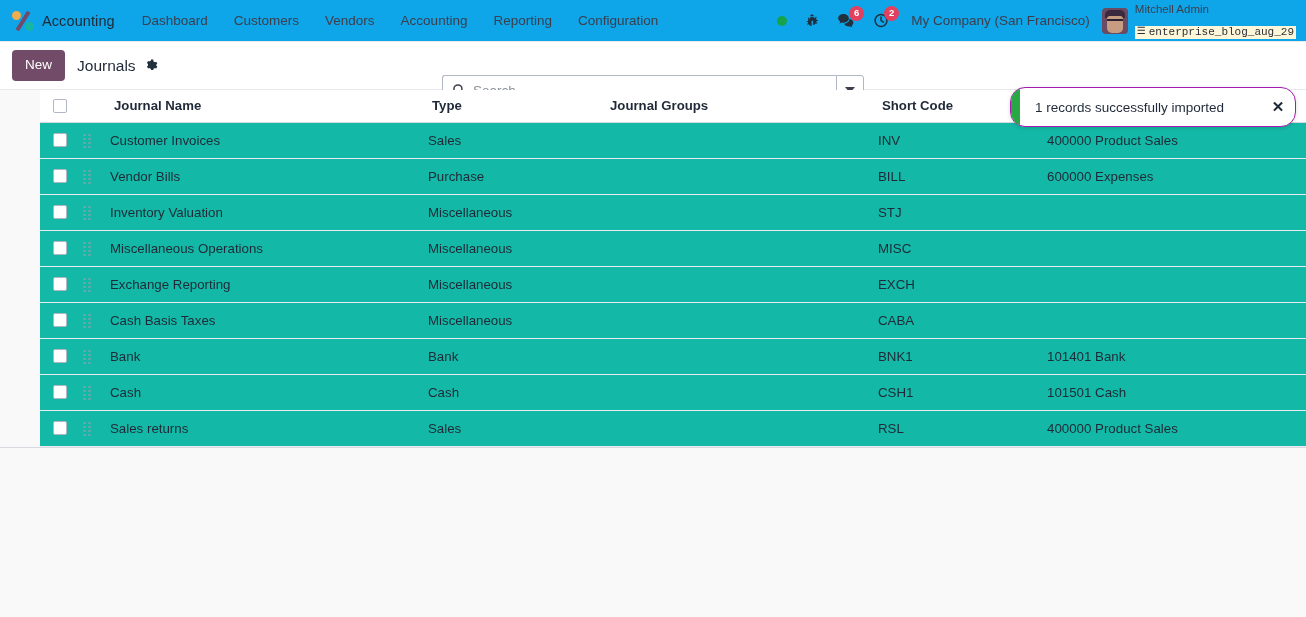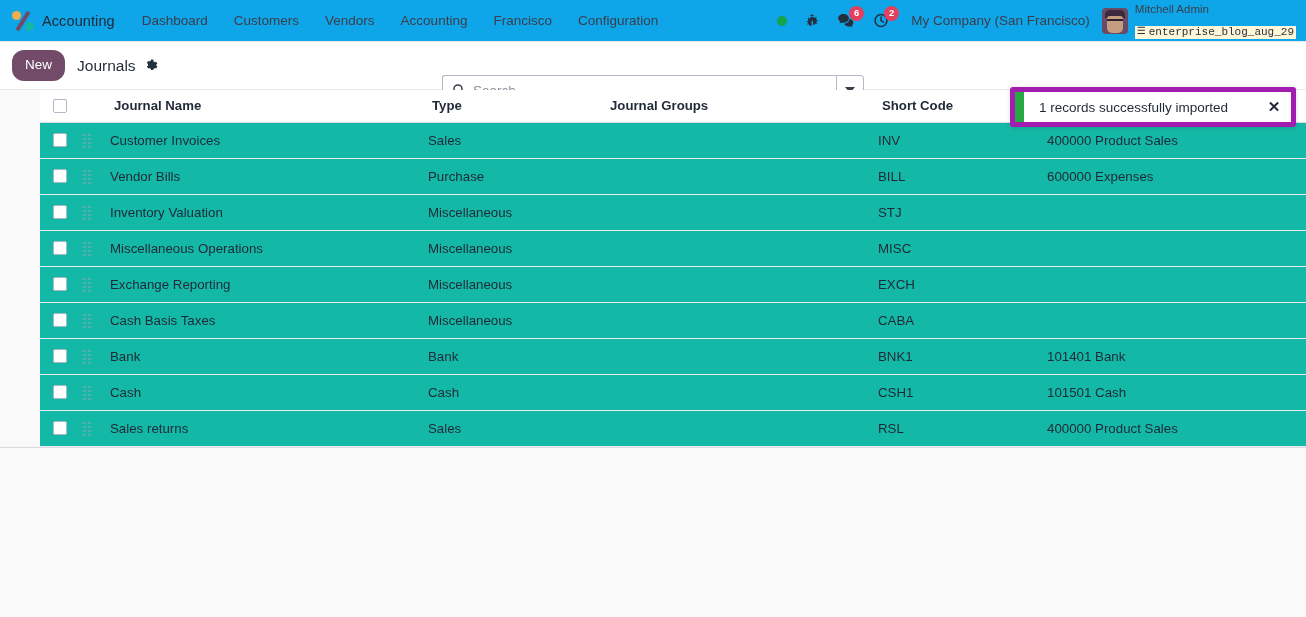--- a/index.html
+++ b/index.html
@@ -66,21 +66,21 @@
   
   .control-panel {
     height: 48px; background: #ffffff;
     display: flex; align-items: center;
     padding: 0 12px; position: relative;
     border-bottom: 1px solid #e7e9ed;
   }
   .btn-new {
     background: #714b67; color: #ffffff;
     font-size: 13.5px; font-weight: 500;
-    border: none; border-radius: 12px;
+    border: none; border-radius: 4px;
     padding: 6px 13px; cursor: pointer; line-height: 1.35;
   }
   .breadcrumb { display: flex; align-items: center; gap: 9px; margin-left: 12px; }
   .breadcrumb-title { font-size: 15.5px; color: #1f2937; font-weight: 400; }
   .gear-icon { color: #22303e; display: flex; align-items: center; cursor: pointer; }
 
   .searchbar-wrap {
     position: absolute; left: 442px; top: 48px;
     transform: translateY(-50%);
     display: flex; width: 422px; height: 30px;
@@ -100,22 +100,22 @@
   .search-toggle {
     width: 28px; border: 1px solid #b1b7c4; border-radius: 0 3px 3px 0;
     background: #fff; display: flex; align-items: center; justify-content: center;
     cursor: pointer; color: #3c3e4b;
   }
 
   
   .toast {
     position: absolute; right: 10px; top: 45px;
     width: 286px; height: 40px;
-    background: #ffffff; border: 5px solid #a21caf;
-    border-radius: 3px; display: flex; align-items: center;
+    background: #ffffff; border: 1px solid #a21caf;
+    border-radius: 15px; display: flex; align-items: center;
     box-shadow: 0 1px 4px rgba(0,0,0,.14);
     overflow: hidden; z-index: 30; margin-left: 34px;
   }
   .toast-bar { width: 9px; align-self: stretch; background: #28a745; flex: none; }
   .toast-msg { flex: 1; font-size: 13.5px; color: #1f2937; padding-left: 15px; }
   .toast-close {
     width: 34px; display: flex; align-items: center; justify-content: center;
     font-size: 15px; color: #1f2937; cursor: pointer; font-weight: 600;
   }
 
@@ -181,21 +181,21 @@
         <span class="dot-t"></span>
     </span>
     <span class="brand-name">Accounting</span>
   </div>
 
   <div class="navitems">
     <div class="navitem">Dashboard</div>
     <div class="navitem">Customers</div>
     <div class="navitem">Vendors</div>
     <div class="navitem">Accounting</div>
-    <div class="navitem">Francisco</div>
+    <div class="navitem">Reporting</div>
     <div class="navitem">Configuration</div>
   </div>
 
   <div class="nav-right">
     <div class="sys-icon">
       <span class="green-dot"></span>
     </div>
 
     <div class="sys-icon">
       <svg width="14" height="15" viewBox="0 0 16 16" fill="#22303e" aria-hidden="true">

